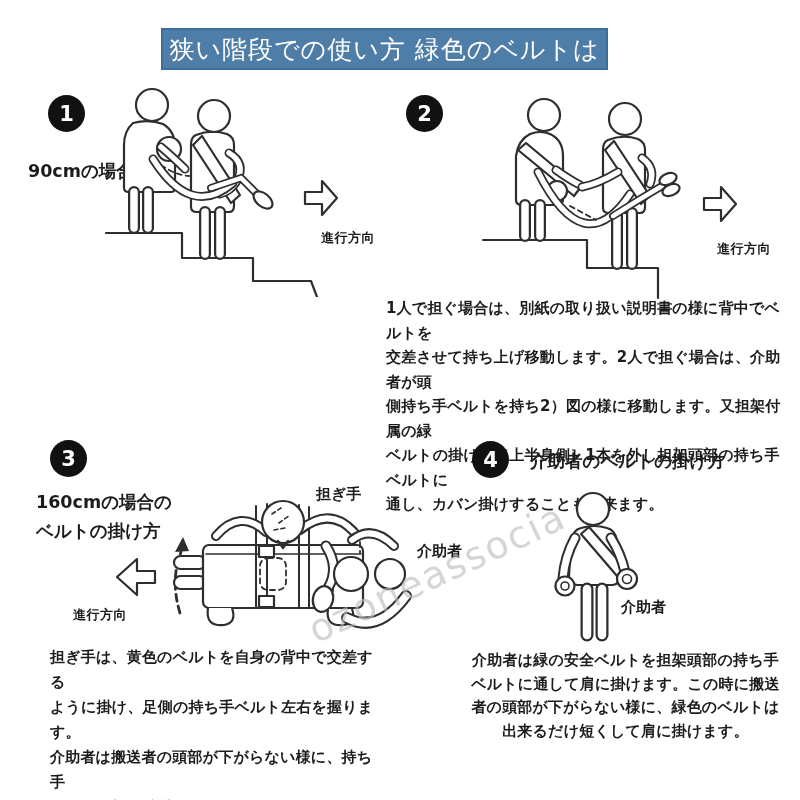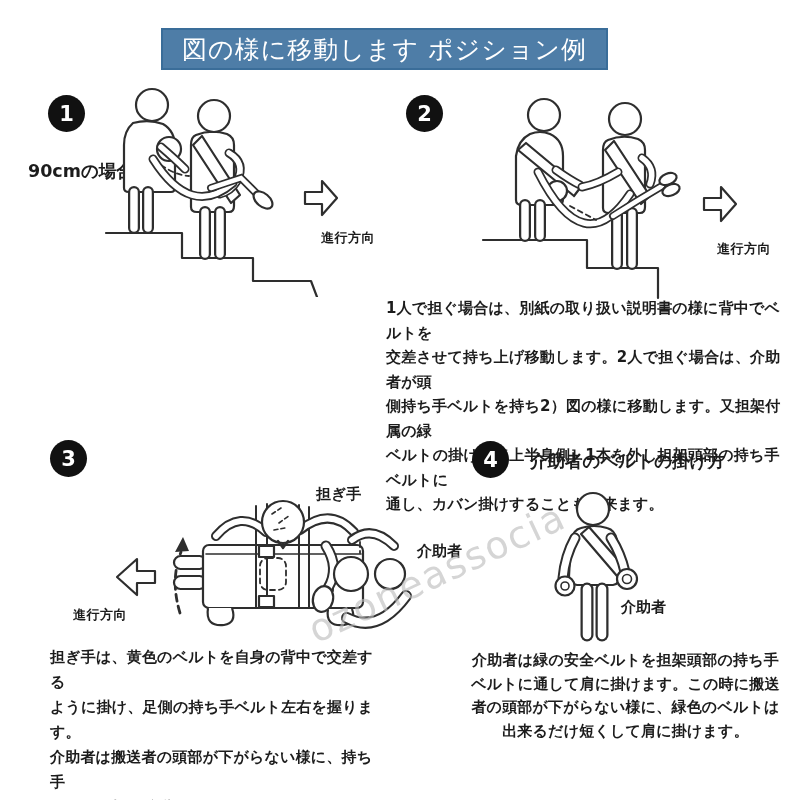--- a/index.html
+++ b/index.html
@@ -37,21 +37,21 @@
   .lo{fill:none;stroke:#2e2e2e;stroke-linecap:round;}
   .li{fill:none;stroke:#fff;stroke-linecap:round;}
   .dsh{fill:none;stroke:#2e2e2e;stroke-width:1.8;stroke-dasharray:5 4;stroke-linecap:round;}
 </style>
 </head>
 <body>
 
 <div class="canvas">
 
   <div class="abs banner">
-    <span>図の様に移動します ポジション例</span>
+    <span>狭い階段での使い方 緑色のベルトは</span>
   </div>
 
   <div class="abs badge" style="left:48px;top:95px;">1</div>
   <div class="abs sec-label" style="left:28px;top:157px;">90cmの場合</div>
 
   <svg class="abs" style="left:103px;top:85px;" width="235" height="212" viewBox="0 0 235 212">
     <path class="ln" d="M3,148 H79 V173 H150 V196 H208 L214,212"></path>
     <g>
       <path class="ol" d="M30,38 Q21,46 21,60 V103 Q21,107 26,107 H68 Q72,107 72,102 V62 Q72,46 60,39 Q46,34 30,38 Z"></path>
       <circle class="ol" cx="49" cy="20" r="16"></circle>
@@ -135,20 +135,22 @@
   </svg>
   <div class="abs dir-label" style="left:717px;top:240px;">進行方向</div>
 
   <div class="abs body-text" style="left:386px;top:296px;width:400px;">1人で担ぐ場合は、別紙の取り扱い説明書の様に背中でベルトを
 交差させて持ち上げ移動します。2人で担ぐ場合は、介助者が頭
 側持ち手ベルトを持ち2）図の様に移動します。又担架付属の緑
 ベルトの掛け方［上半身側］1本を外し担架頭部の持ち手ベルトに
 通し、カバン掛けすることも出来ます。</div>
 
   <div class="abs badge" style="left:50px;top:440px;">3</div>
+  <div class="abs sec-label" style="left:36px;top:488px;">160cmの場合の
+ベルトの掛け方</div>
 
   <svg class="abs" style="left:168px;top:478px;" width="272" height="172" viewBox="0 0 272 172">
     <g>
       <path class="dsh" style="stroke-width:2.8;stroke-dasharray:7 5;" d="M12,135 Q2,102 13,74"></path>
       <polygon points="7,74 15,59 21,73" fill="#2e2e2e"></polygon>
     </g>
     <g>
       <rect class="ol" x="6" y="78" width="32" height="13" rx="6.5"></rect>
       <rect class="ol" x="6" y="98" width="32" height="13" rx="6.5"></rect>
       <rect class="ol" x="35" y="67" width="160" height="63" rx="6"></rect>

